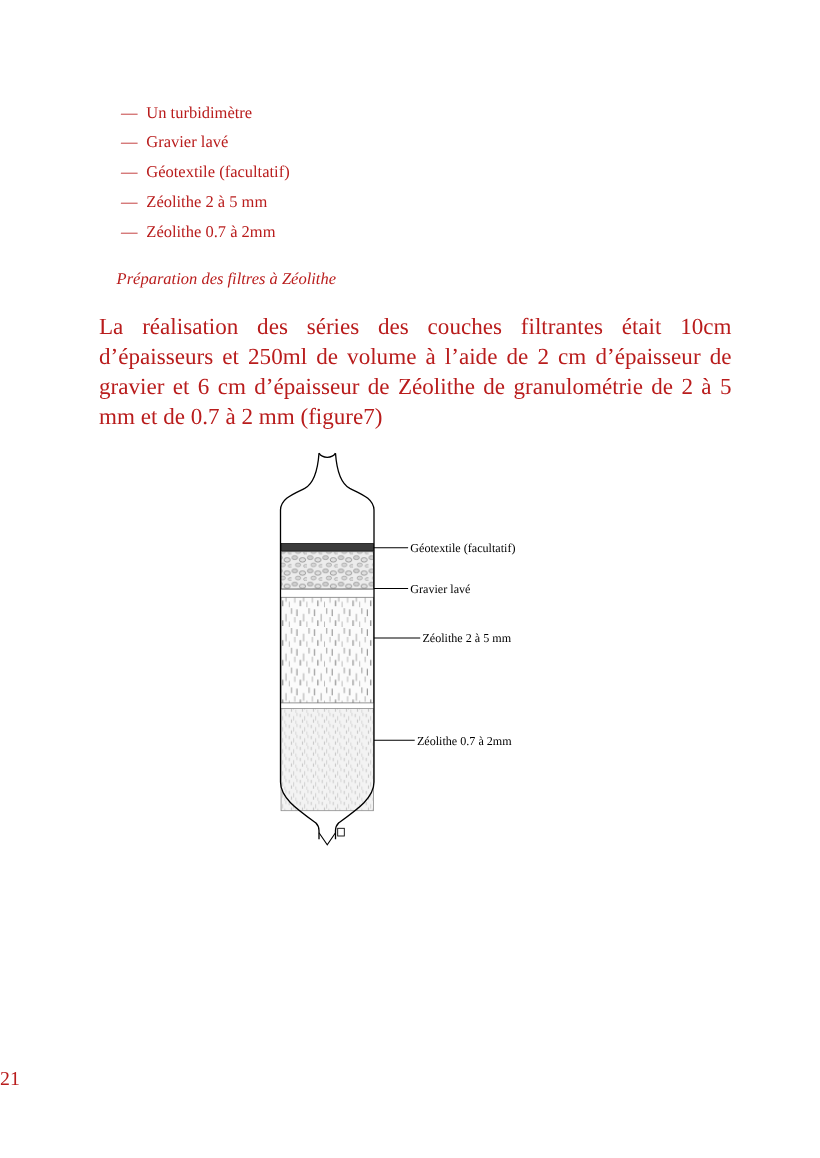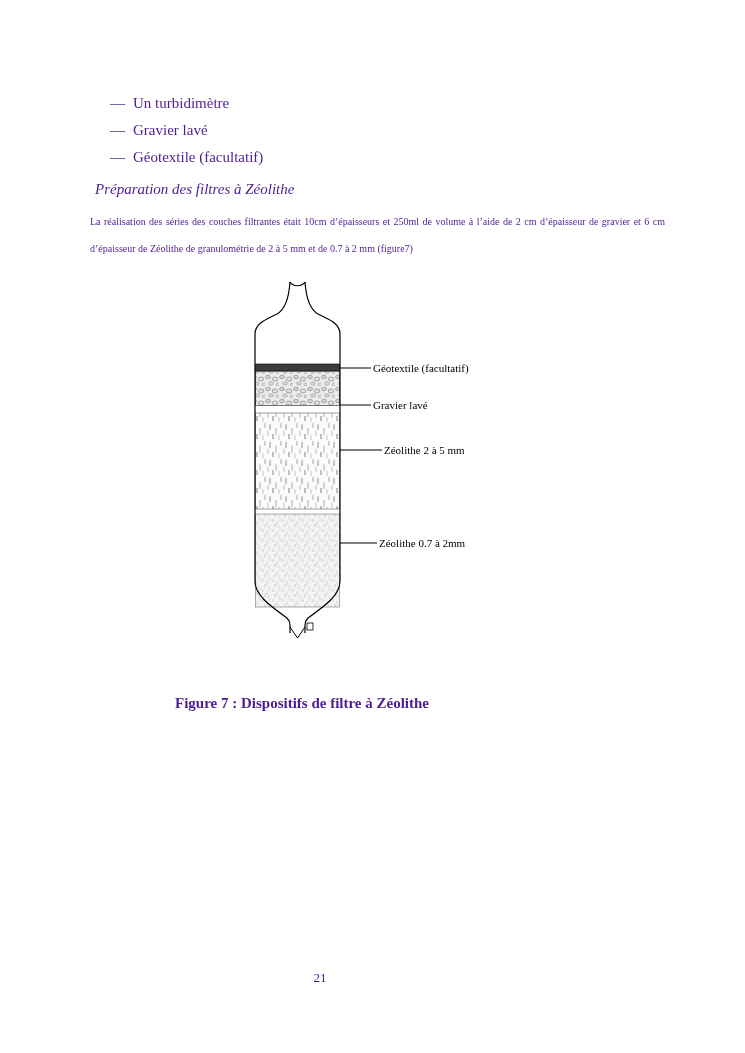--- a/index.html
+++ b/index.html
@@ -2,78 +2,83 @@
 <html><head>
 <meta charset="utf-8">
 <style>
   html, body { margin: 0; padding: 0; background: #ffffff; }
   .page {
     position: relative;
     width: 745px;
     height: 1053px;
     background: #ffffff;
     font-family: "Liberation Serif", serif;
-    color: #4c1d95;
+    color: #b91c1c;
     overflow: hidden;
     box-sizing: border-box;
   }
   .content {
     position: absolute;
     left: 90px;
     top: 90px;
     width: 575px;
   }
   .dash-list { margin: 0 0 0 20px; padding: 0; list-style: none; }
   .dash-list li { line-height: 27px; font-size: 15px; }
   .dash-list .dash { display: inline-block; width: 23px; letter-spacing: -1px; }
   .sec-heading {
     font-style: italic;
     font-size: 15px;
     line-height: 27px;
-    margin: 5px;
+    margin: 16px;
     font-weight: normal;
   }
   p.body-text {
     margin: 0;
-    font-size: 10px;
+    font-size: 21px;
     line-height: 27px;
     text-align: justify;
   }
   .figure-wrap { margin: 16px 0 0 161px; height: 368px; }
   .figure-caption {
     margin: 44px 0 0 85px;
     font-weight: bold;
     font-size: 15px;
     line-height: 27px;
   }
   .diagram-label { font-family: "Liberation Serif", serif; font-size: 11px; fill: #000; }
   .page-number {
     position: absolute;
     top: 970px;
     left: 0;
     width: 640px;
-    text-align: center;
-    font-size: 13px;
+    font-size: 18px;
   }
 </style>
 </head>
 <body>
 
 <div class="page">
   <div class="content">
 
     <ul class="dash-list">
       <li>
         <span class="dash">—</span><span>Un turbidimètre</span>
       </li>
       <li>
         <span class="dash">—</span><span>Gravier lavé</span>
       </li>
       <li>
         <span class="dash">—</span><span>Géotextile (facultatif)</span>
+      </li>
+      <li>
+        <span class="dash">—</span><span>Zéolithe 2 à 5 mm</span>
+      </li>
+      <li>
+        <span class="dash">—</span><span>Zéolithe 0.7 à 2mm</span>
       </li>
     </ul>
 
     <h3 class="sec-heading">Préparation des filtres à Zéolithe</h3>
 
     <p class="body-text">La réalisation des séries des couches filtrantes était 10cm d’épaisseurs et 250ml de volume à l’aide de 2 cm d’épaisseur de gravier et 6 cm d’épaisseur de Zéolithe  de granulométrie de 2 à 5 mm et de 0.7 à 2 mm (figure7)</p>
 
     <div class="figure-wrap">
       <svg width="218" height="366" viewBox="0 0 218 366" xmlns="http://www.w3.org/2000/svg">
         <defs>
@@ -133,21 +138,20 @@
           <line x1="89" y1="265" x2="126" y2="265"></line>
         </g>
 
         <text class="diagram-label" x="122" y="94">Géotextile (facultatif)</text>
         <text class="diagram-label" x="122" y="131">Gravier lavé</text>
         <text class="diagram-label" x="133" y="176">Zéolithe 2 à 5 mm</text>
         <text class="diagram-label" x="128" y="269">Zéolithe 0.7 à 2mm</text>
       </svg>
     </div>
 
-    <div class="figure-caption">Figure 7 : Dispositifs de filtre à Zéolithe</div>
 
 
 
 
   </div>
 
   <div class="page-number">21</div>
 </div>
 
 </body></html>

